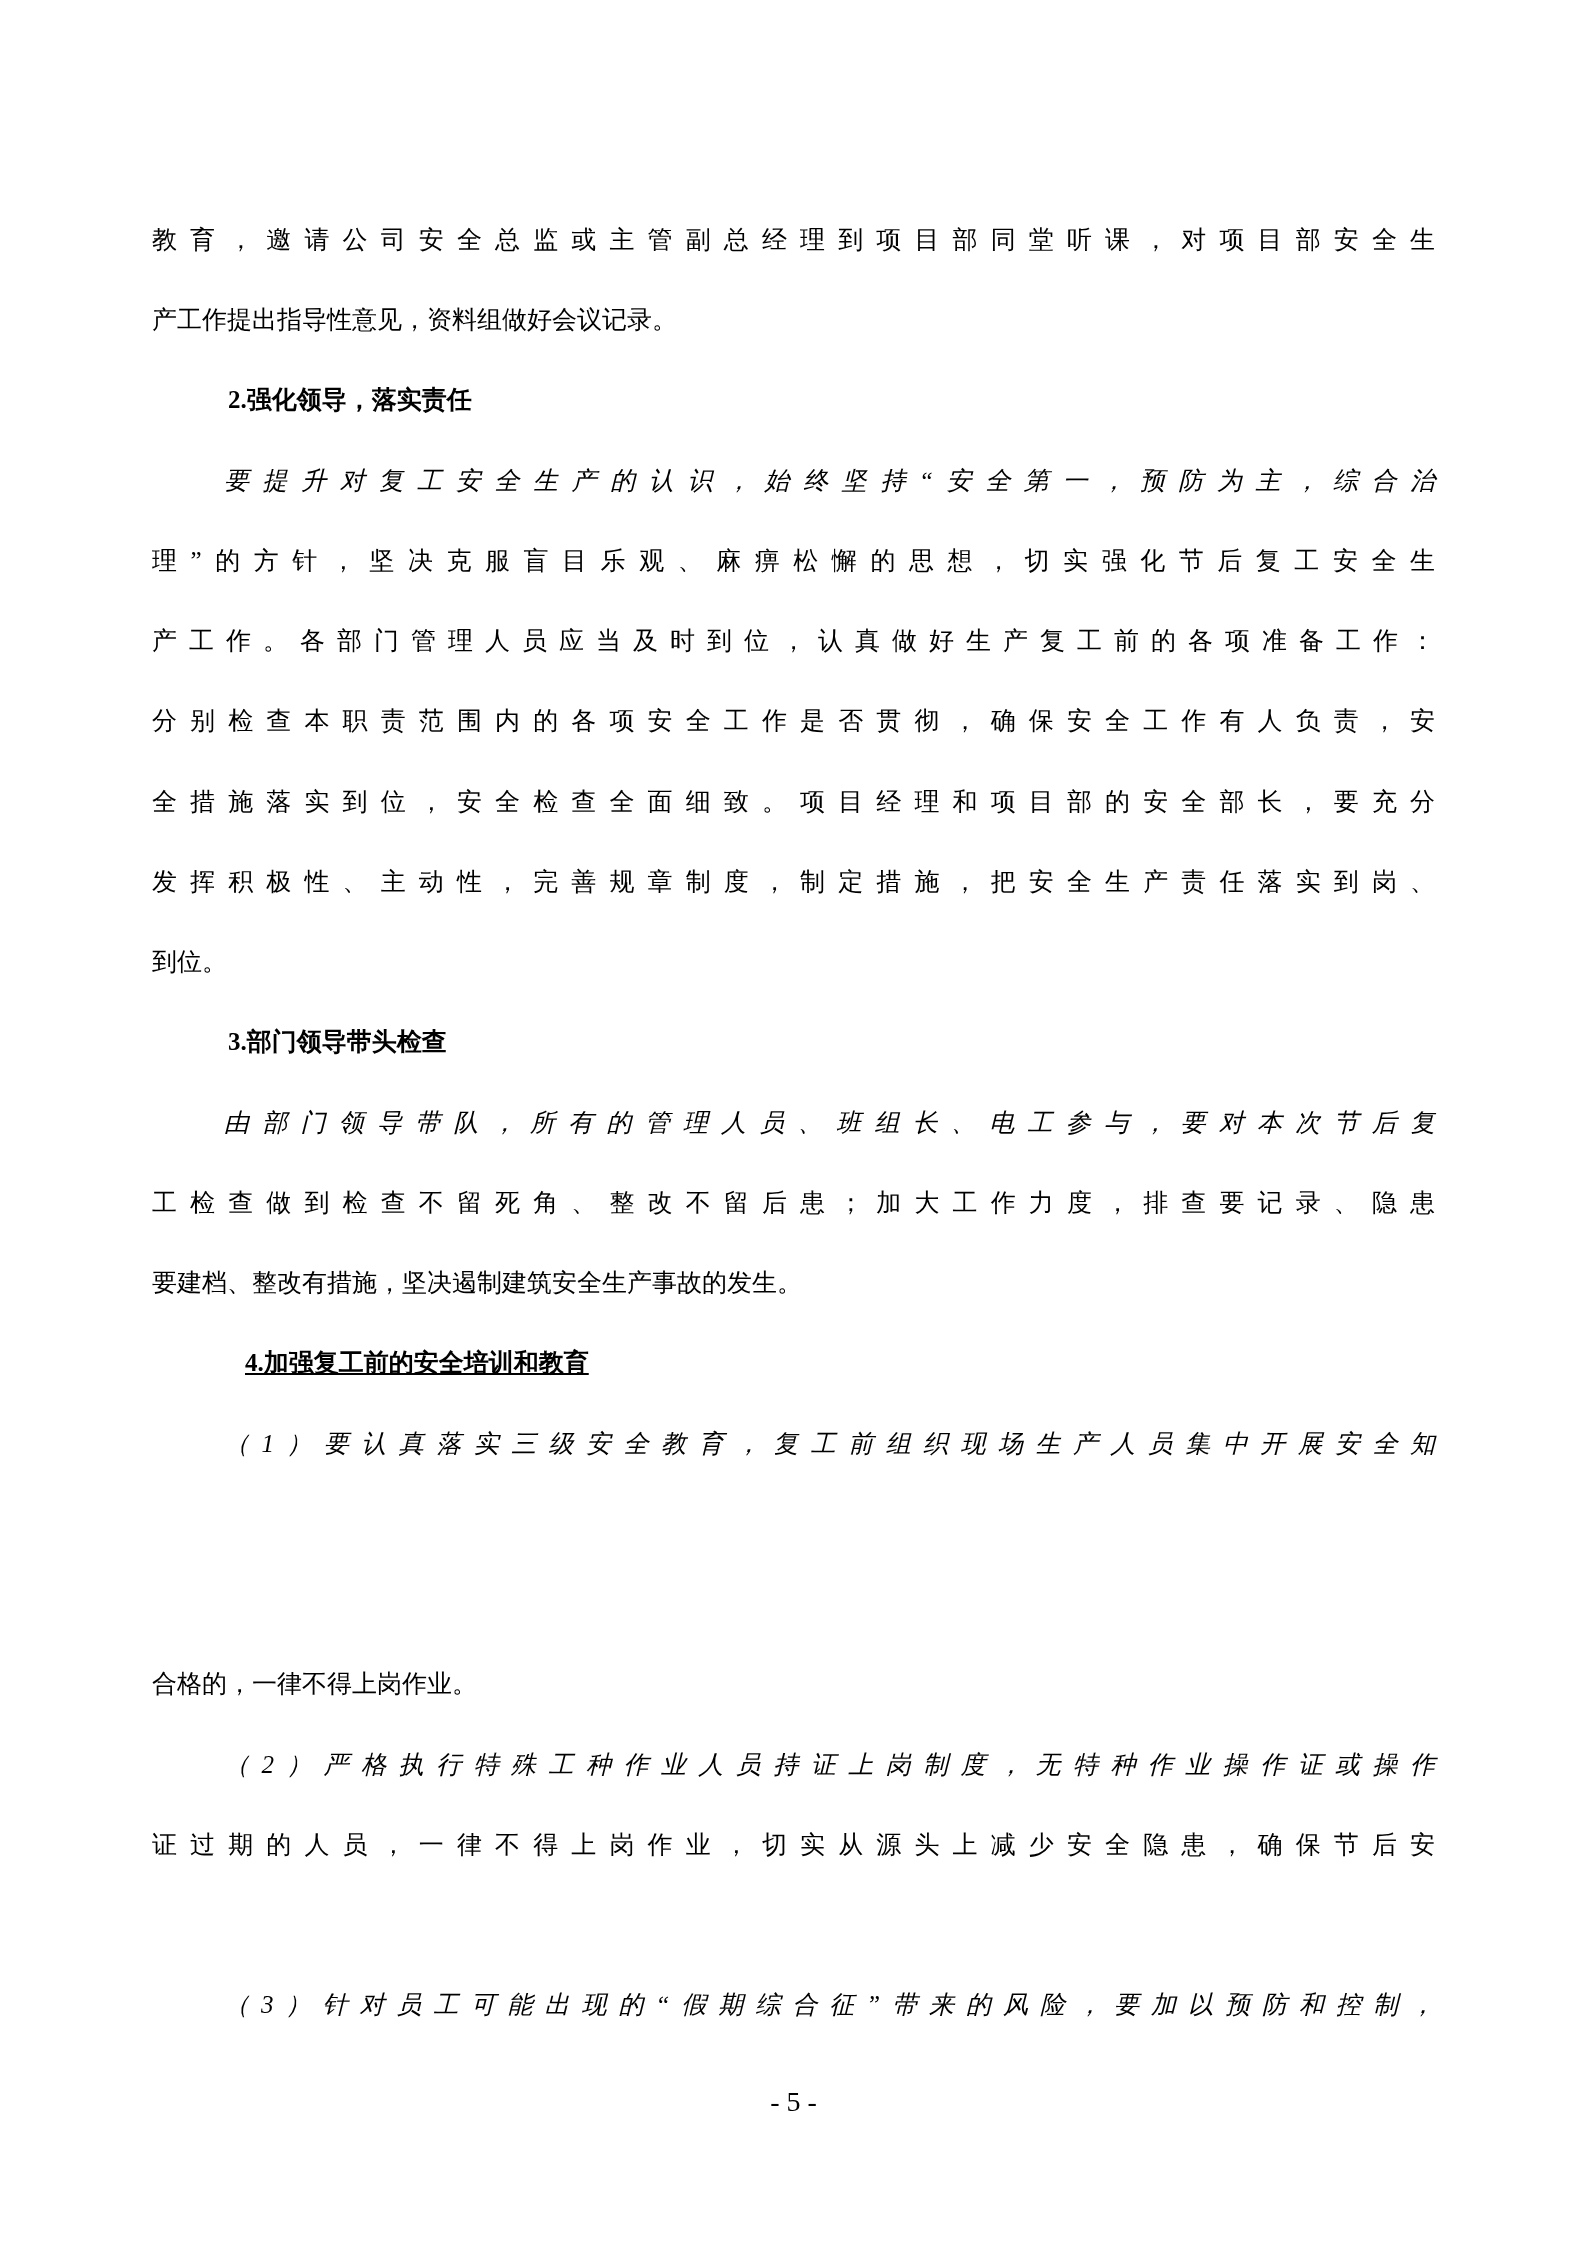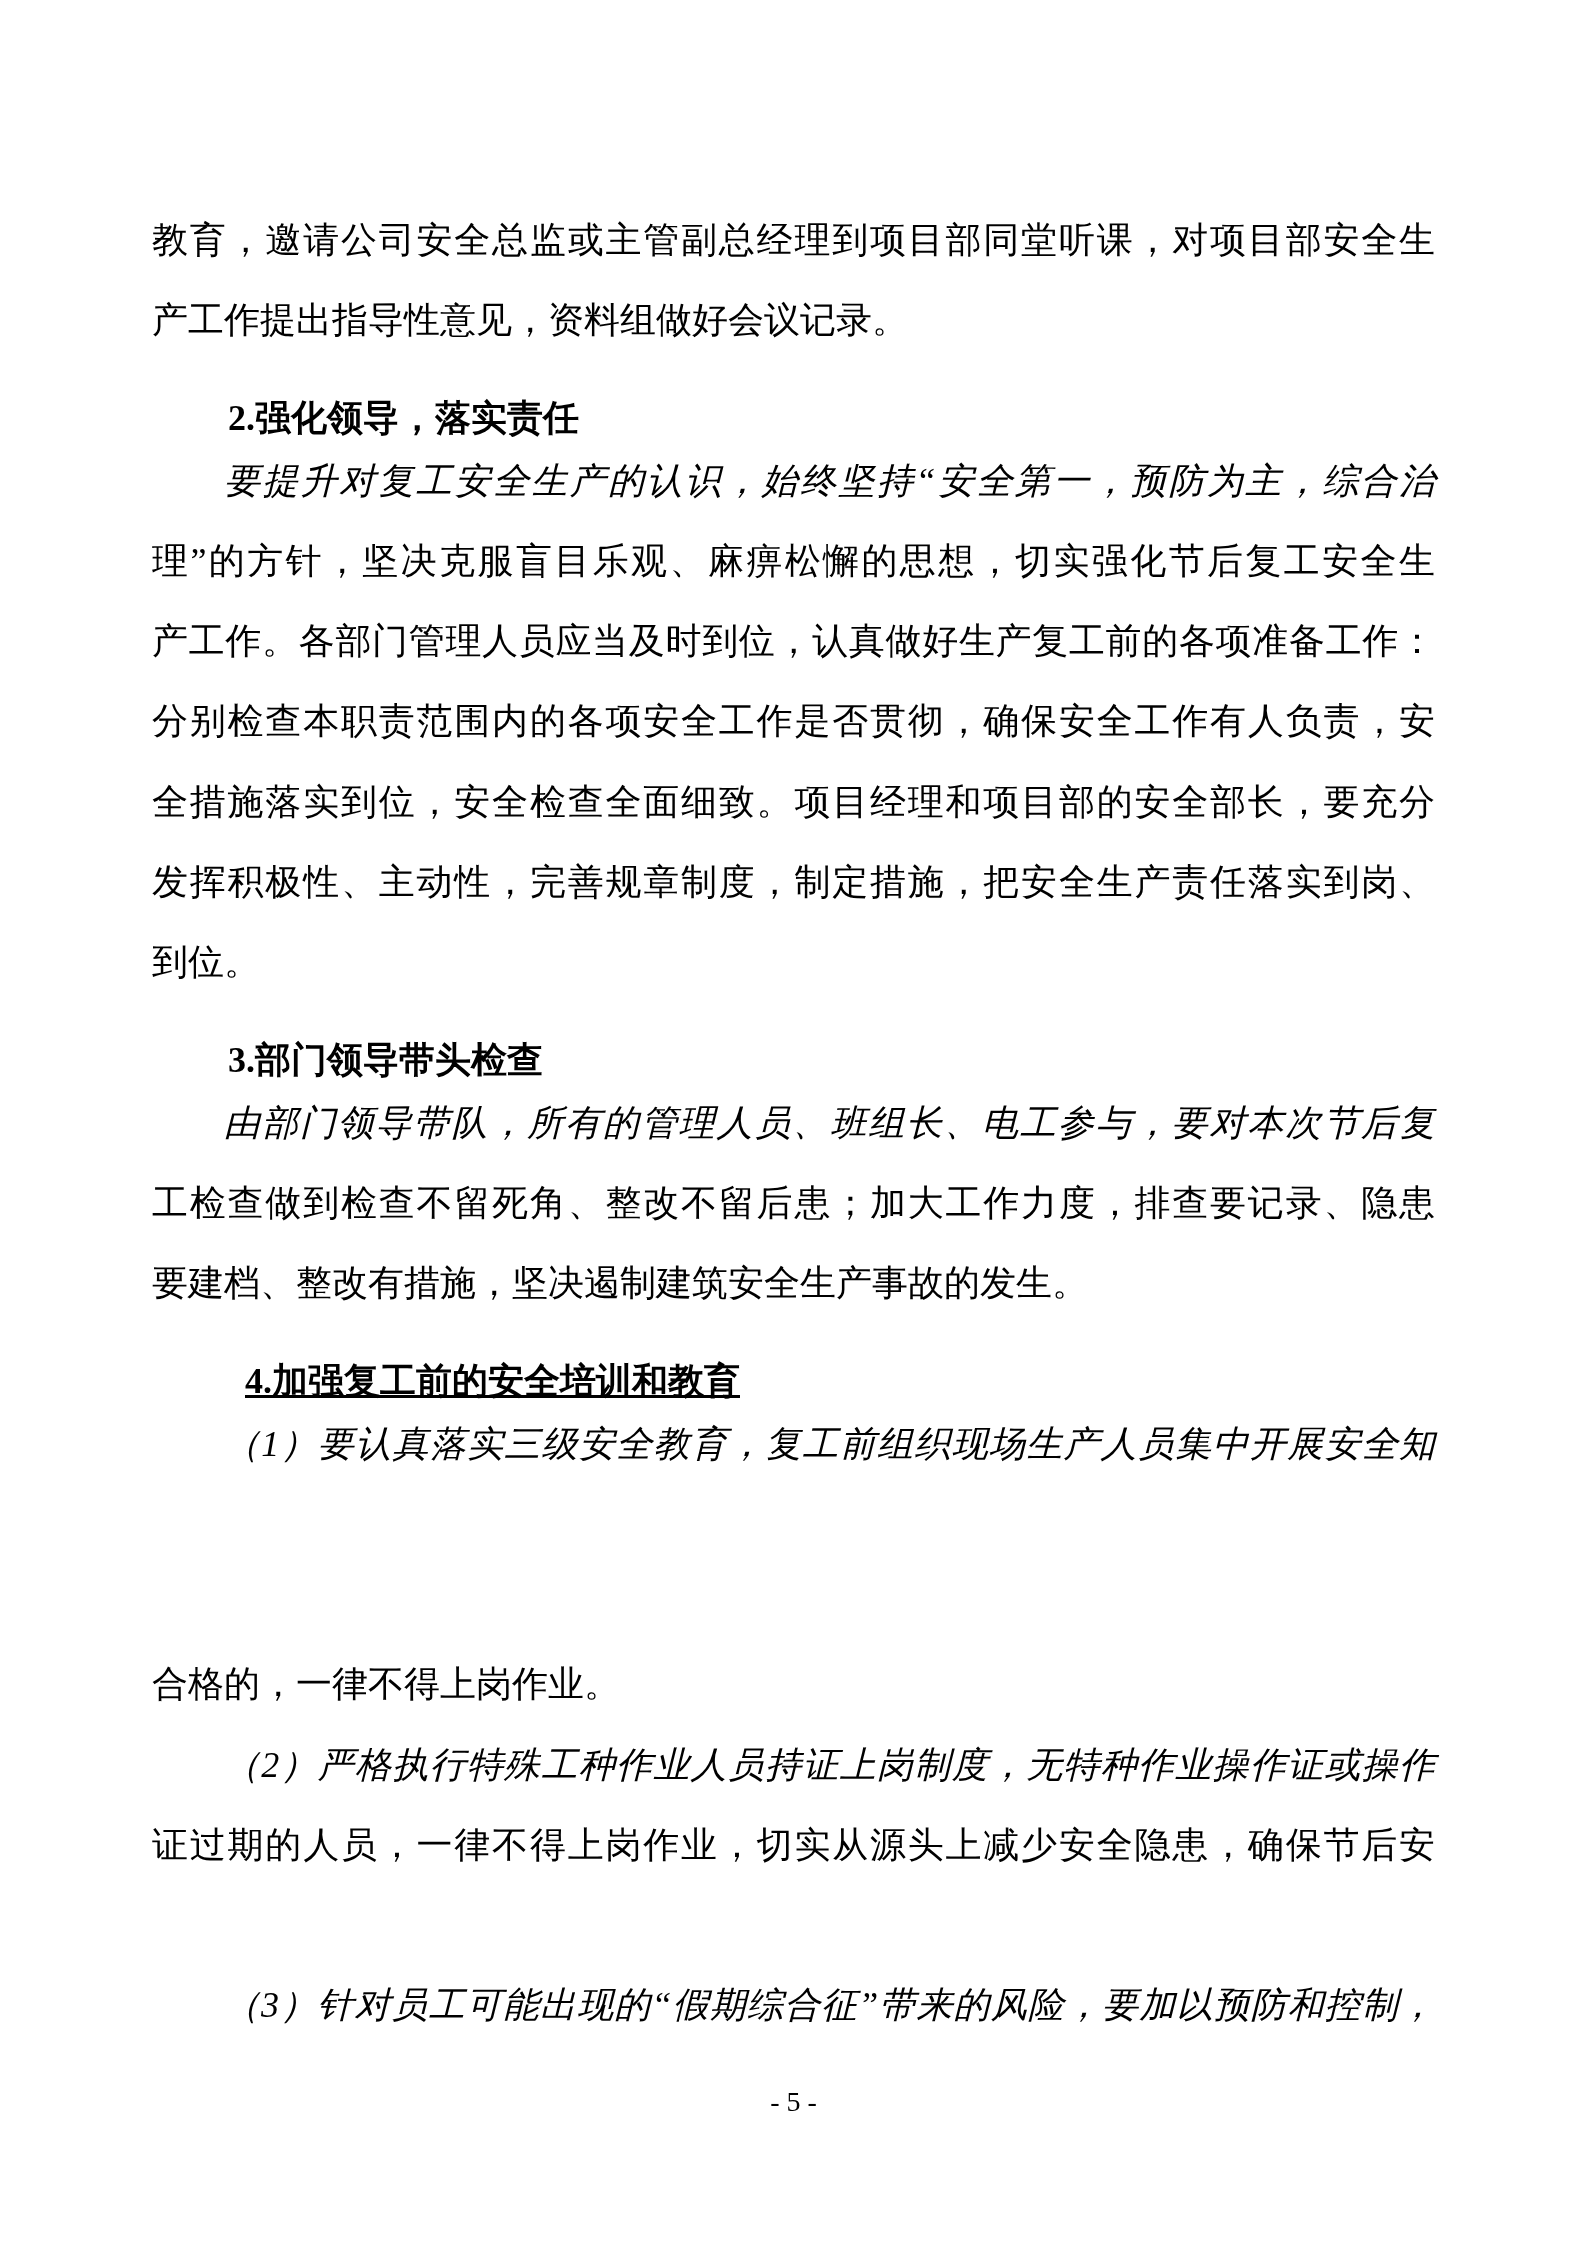--- a/index.html
+++ b/index.html
@@ -13,39 +13,38 @@
     height: 2245px;
     background: #ffffff;
     overflow: hidden;
     font-family: "Liberation Serif", "DejaVu Serif", serif;
     color: #000000;
   }
   .line {
     position: absolute;
     left: 152px;
     width: 1283px;
-    font-size: 36px;
+    font-size: 25px;
     line-height: 44px;
     white-space: normal;
     color: #000000;
   }
   .just {
     text-align: justify;
     text-align-last: justify;
   }
   .indent {
     padding-left: 72px;
     width: 1211px;
     font-style: italic;
   }
   .heading {
     left: 228px;
     width: auto;
     font-weight: bold;
-    margin-top: 18px;
   }
   .heading.h4 {
     left: 245px;
     text-decoration: underline;
   }
   .footer {
     position: absolute;
     left: 0;
     top: 2086px;
     width: 1587px;

